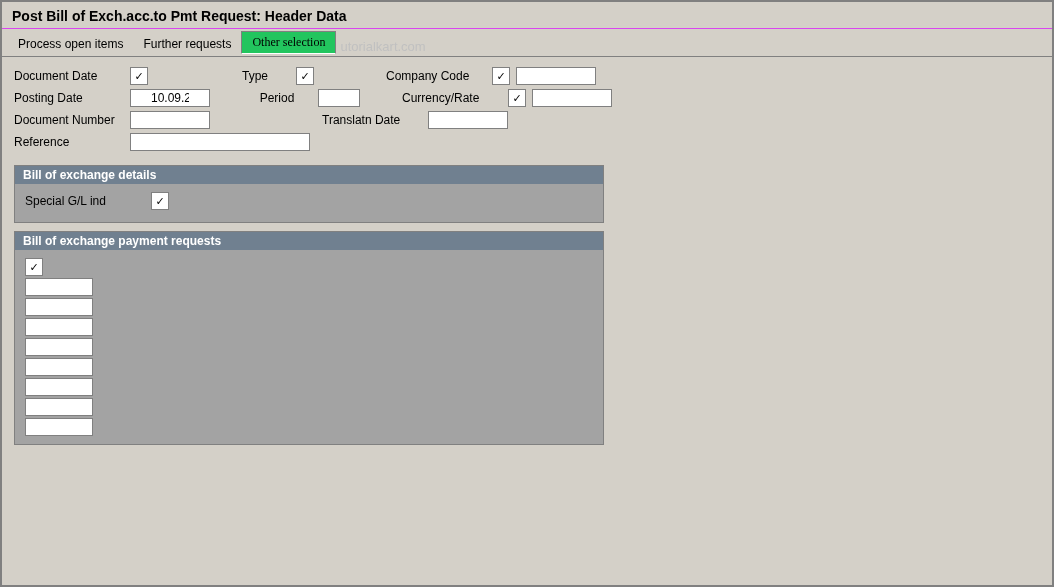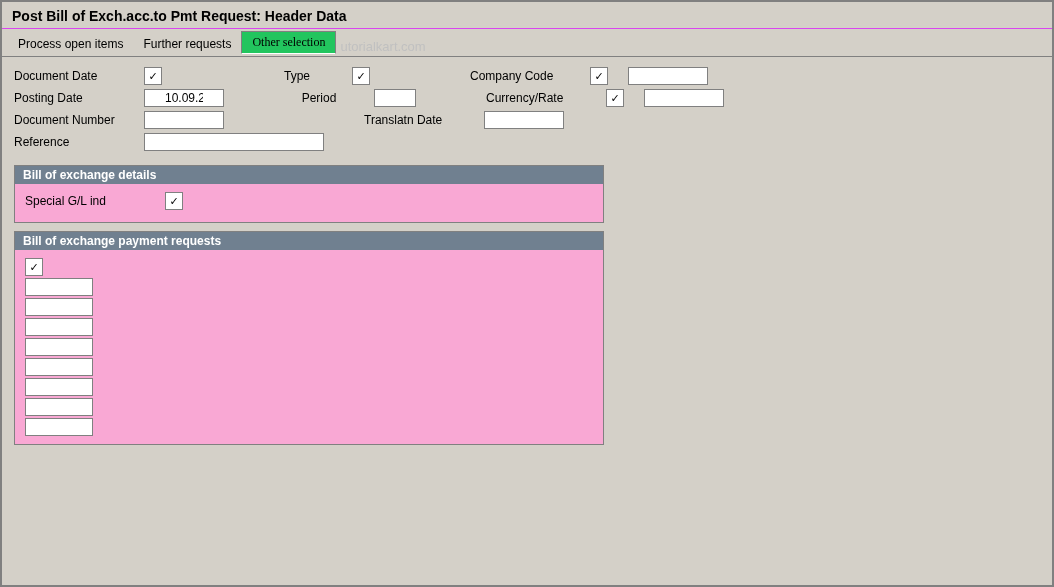--- a/index.html
+++ b/index.html
@@ -49,21 +49,21 @@
       margin-left: 4px;
     }
     .content {
       padding: 10px 12px;
     }
     .form-row {
       display: flex;
       flex-direction: row;
       align-items: center;
       margin-bottom: 4px;
-      gap: 20px;
+      gap: 6px;
     }
     .field-label {
       display: inline-block;
       width: 110px;
       text-align: left;
       font-size: 12px;
       flex-shrink: 0;
     }
     .field-label-short {
       display: inline-block;
@@ -95,21 +95,21 @@
       width: 18px;
       height: 18px;
       border: 1px solid #808080;
       background: #fff;
       font-size: 11px;
       cursor: pointer;
       flex-shrink: 0;
     }
     .section-box {
       border: 1px solid #808080;
-      background: #f9a8d4;
+      background: #a3a3a3;
       margin-bottom: 8px;
       padding: 0;
       width: 590px;
     }
     .section-header {
       background: #708090;
       color: #fff;
       font-size: 12px;
       font-weight: bold;
       padding: 2px 8px;

